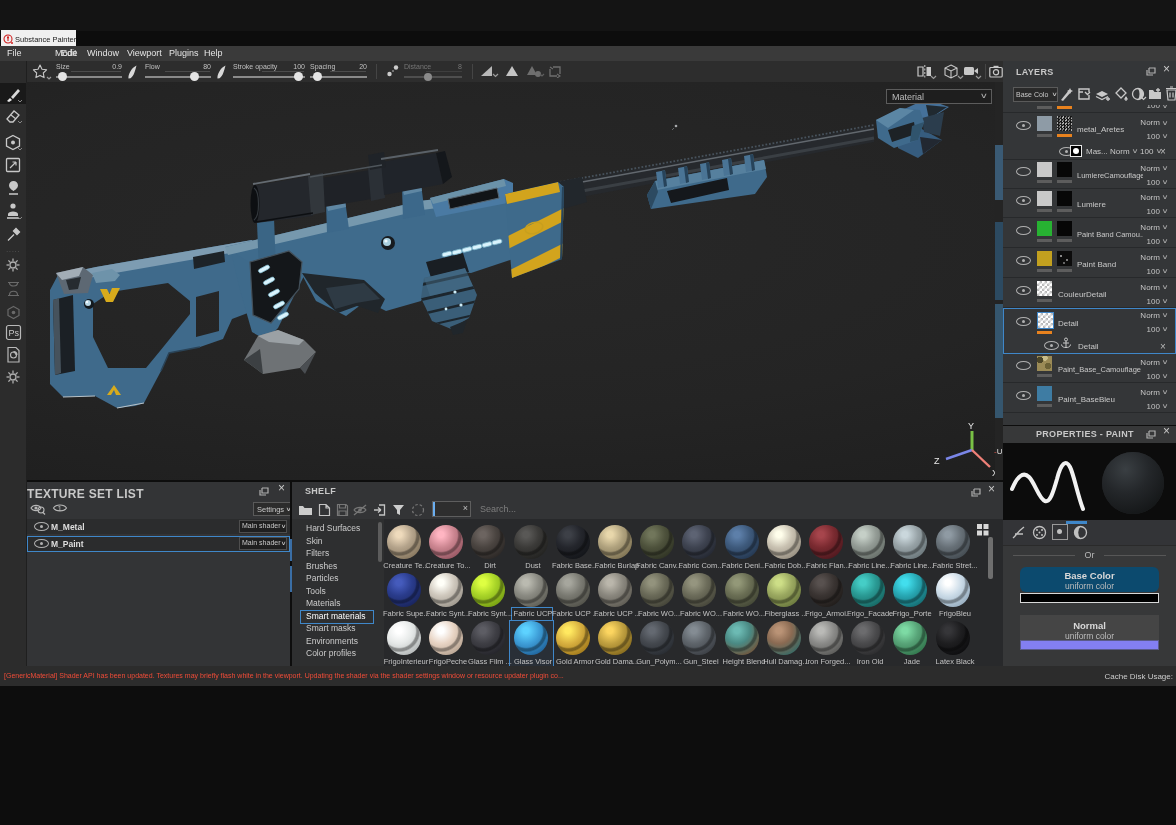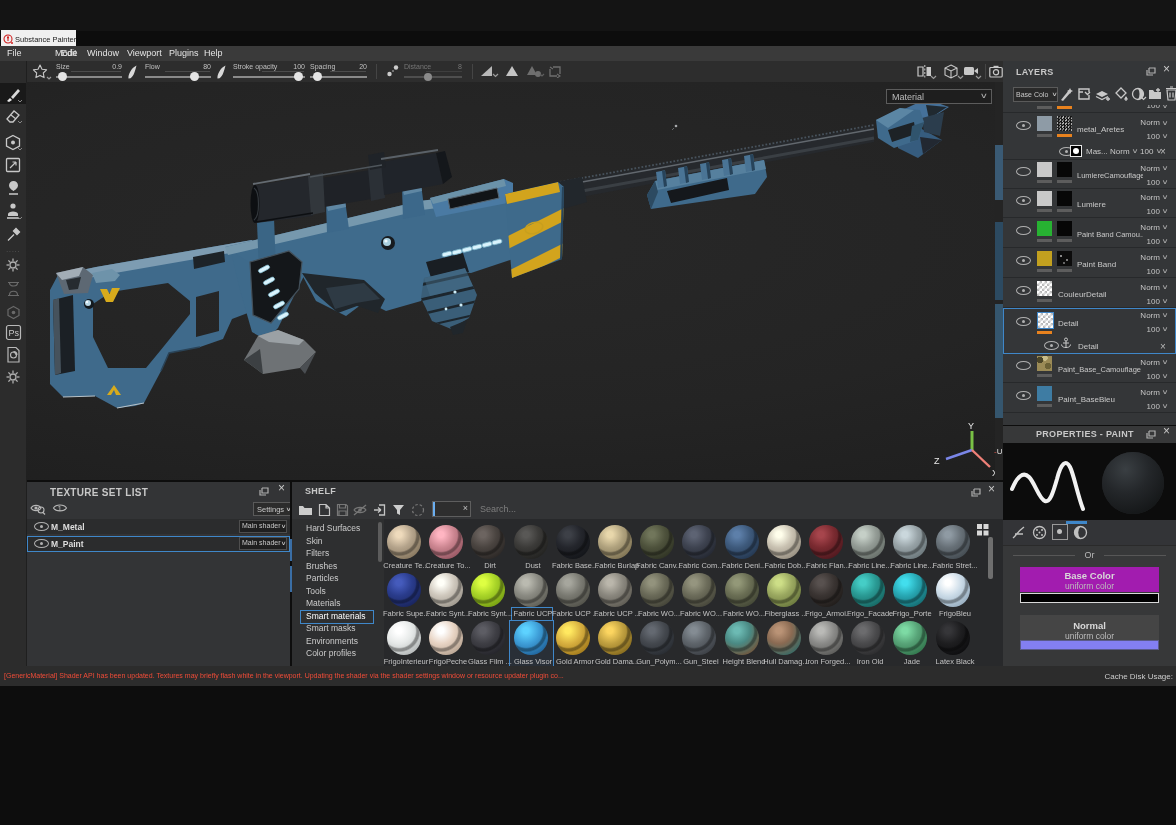--- a/index.html
+++ b/index.html
@@ -576,34 +576,34 @@
       <div style="position:absolute;left:63px;top:1px;width:21px;height:3px;background:#3f87c9;"></div>
       <svg style="position:absolute;left:70px;top:5px" width="15" height="15" viewBox="0 0 15 15">
         <circle cx="7.5" cy="7.5" r="6" fill="none" stroke="#c0c0c0" stroke-width="1.3"></circle>
         <path d="M7.5,1.5 a6,6 0 0 0 0,12 a9,9 0 0 1 0,-12 Z" fill="#c0c0c0"></path>
       </svg>
     </div>
 
     <div style="position:absolute;left:10px;top:129px;width:62px;height:1px;background:#575757;"></div>
     <div style="position:absolute;left:101px;top:129px;width:62px;height:1px;background:#575757;"></div>
     <div style="position:absolute;left:0px;top:124px;width:173px;text-align:center;font-size:9px;color:#b8b8b8;">Or</div>
-    <div style="position:absolute;left:17px;top:141px;width:139px;height:25px;background:#a21caf;">
+    <div style="position:absolute;left:17px;top:141px;width:139px;height:25px;background:#0c4a6e;border-radius:6px;">
       <div style="width:100%;text-align:center;font-weight:bold;font-size:9.5px;color:#d8d8d8;margin-top:3px;">Base Color</div>
       <div style="width:100%;text-align:center;font-size:8.5px;color:#bdbdbd;">uniform color</div>
     </div>
     <div style="position:absolute;left:17px;top:167px;width:139px;height:10px;background:#000;border:1.5px solid #d8d8d8;box-sizing:border-box;"></div>
     <div style="position:absolute;left:17px;top:189px;width:139px;height:25px;background:#454545;">
       <div style="width:100%;text-align:center;font-weight:bold;font-size:9.5px;color:#d8d8d8;margin-top:5px;">Normal</div>
       <div style="width:100%;text-align:center;font-size:8.5px;color:#bdbdbd;">uniform color</div>
     </div>
     <div style="position:absolute;left:17px;top:214px;width:139px;height:10px;background:#837ff2;border:1px solid #5a5a8a;box-sizing:border-box;"></div>
   </div>
 
   <div class="r" id="tsl" style="left:27px;top:482px;width:263px;height:184px;background:#333436;overflow:hidden;">
-    <div class="hdr" style="position:absolute;left:23px;top:5px;font-size:10px;">TEXTURE SET LIST</div>
+    <div class="hdr" style="position:absolute;left:0;top:5px;font-size:12px;">TEXTURE SET LIST</div>
     <svg style="position:absolute;left:232px;top:5px" width="10" height="9" viewBox="0 0 10 9">
         <path d="M1,3 L1,8 L7,8 M3,1 L9,1 L9,6 L3,6 L3,1" fill="none" stroke="#b0b0b0" stroke-width="1.2"></path>
       </svg>
     <div style="position:absolute;left:251px;top:-1px;font-size:12px;color:#c8c8c8;">×</div>
 
     <svg style="position:absolute;left:3px;top:20px" width="16" height="13" viewBox="0 0 16 13">
       <path d="M1,6 C3,2.5 9,2.5 11,6 C9,9.5 3,9.5 1,6 Z" fill="none" stroke="#b8b8b8" stroke-width="1.1"></path>
       <circle cx="6" cy="6" r="1.6" fill="#b8b8b8"></circle>
       <circle cx="11" cy="8" r="3" fill="none" stroke="#b8b8b8" stroke-width="1.1"></circle>
         <path d="M13,10.5 L15,12.5" stroke="#b8b8b8" stroke-width="1.3"></path>

